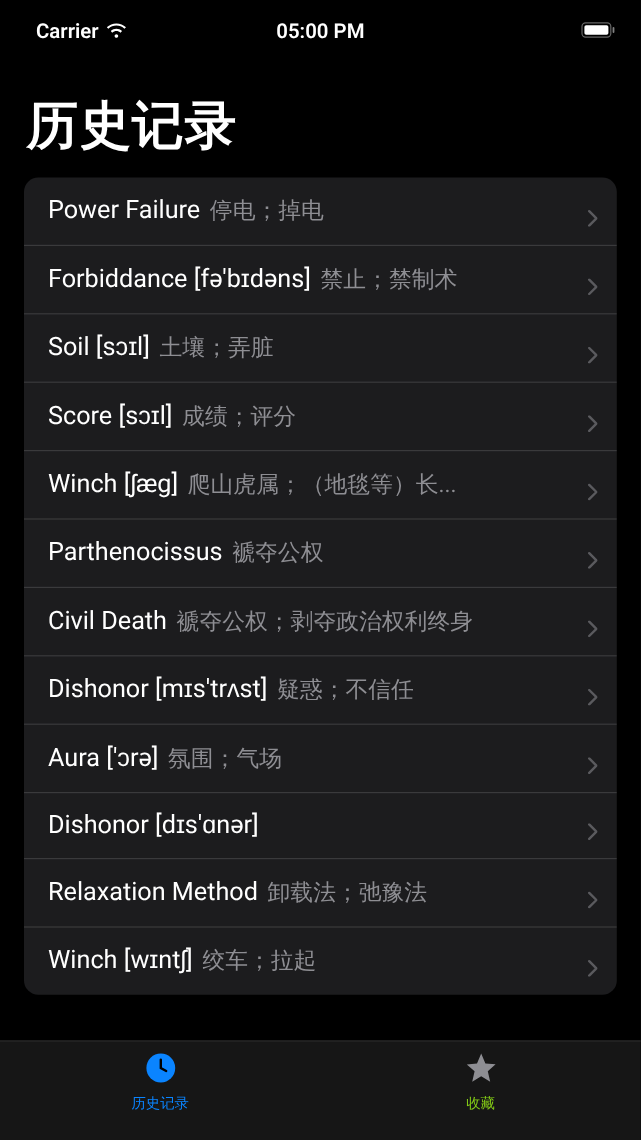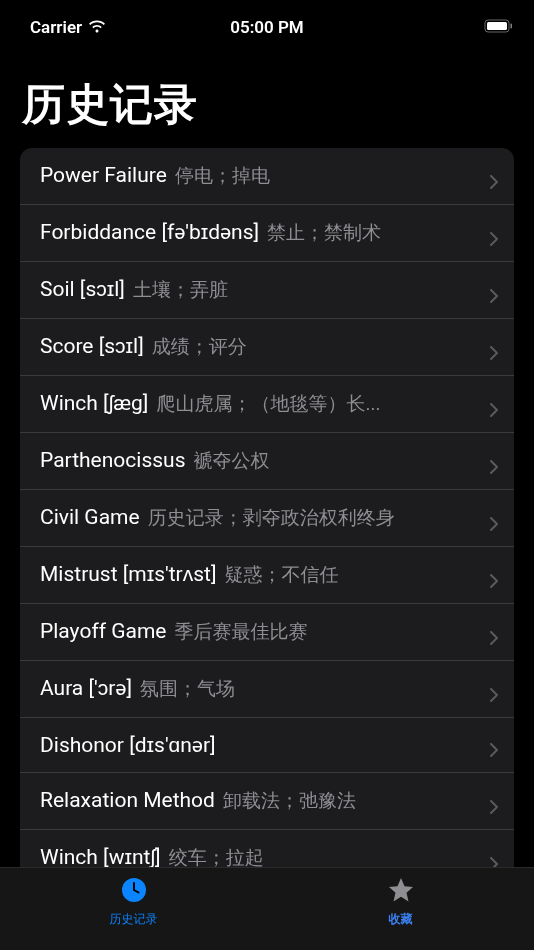--- a/index.html
+++ b/index.html
@@ -112,22 +112,21 @@
       cursor: pointer;
       padding-top: 6px;
     }
     .tab-label {
       font-size: 12px;
     }
     .tab-active .tab-label {
       color: #0a84ff;
     }
     .tab-inactive .tab-label {
-      color: #3b82f6;
-      font-weight: bold;
+      color: #84cc16;
     }
   </style>
 </head>
 <body>
 
 <div class="status-bar">
   <div class="status-left">
     <span>Carrier</span>
     <span>
       <svg width="18" height="13" viewBox="0 0 18 13" fill="none">
@@ -211,44 +210,33 @@
       <span class="item-def">褫夺公权</span>
     </div>
     <span class="chevron">
       <svg width="8" height="14" viewBox="0 0 8 14">
           <path d="M1 1l6 6-6 6" stroke="#5a5a5e" stroke-width="2" fill="none" stroke-linecap="round" stroke-linejoin="round"></path>
         </svg>
     </span>
   </div>
     <div class="list-item">
     <div class="item-content">
-      <span class="item-term">Civil Game</span>
-      <span class="item-def">历史记录；剥夺政治权利终身</span>
-    </div>
-    <span class="chevron">
-      <svg width="8" height="14" viewBox="0 0 8 14">
-          <path d="M1 1l6 6-6 6" stroke="#5a5a5e" stroke-width="2" fill="none" stroke-linecap="round" stroke-linejoin="round"></path>
-        </svg>
-    </span>
-  </div>
-    <div class="list-item">
-    <div class="item-content">
-      <span class="item-term">Mistrust [mɪs'trʌst]</span>
+      <span class="item-term">Civil Death</span>
+      <span class="item-def">褫夺公权；剥夺政治权利终身</span>
+    </div>
+    <span class="chevron">
+      <svg width="8" height="14" viewBox="0 0 8 14">
+          <path d="M1 1l6 6-6 6" stroke="#5a5a5e" stroke-width="2" fill="none" stroke-linecap="round" stroke-linejoin="round"></path>
+        </svg>
+    </span>
+  </div>
+    <div class="list-item">
+    <div class="item-content">
+      <span class="item-term">Dishonor [mɪs'trʌst]</span>
       <span class="item-def">疑惑；不信任</span>
-    </div>
-    <span class="chevron">
-      <svg width="8" height="14" viewBox="0 0 8 14">
-          <path d="M1 1l6 6-6 6" stroke="#5a5a5e" stroke-width="2" fill="none" stroke-linecap="round" stroke-linejoin="round"></path>
-        </svg>
-    </span>
-  </div>
-    <div class="list-item">
-    <div class="item-content">
-      <span class="item-term">Playoff Game</span>
-      <span class="item-def">季后赛最佳比赛</span>
     </div>
     <span class="chevron">
       <svg width="8" height="14" viewBox="0 0 8 14">
           <path d="M1 1l6 6-6 6" stroke="#5a5a5e" stroke-width="2" fill="none" stroke-linecap="round" stroke-linejoin="round"></path>
         </svg>
     </span>
   </div>
     <div class="list-item">
     <div class="item-content">
       <span class="item-term">Aura ['ɔrə]</span>

